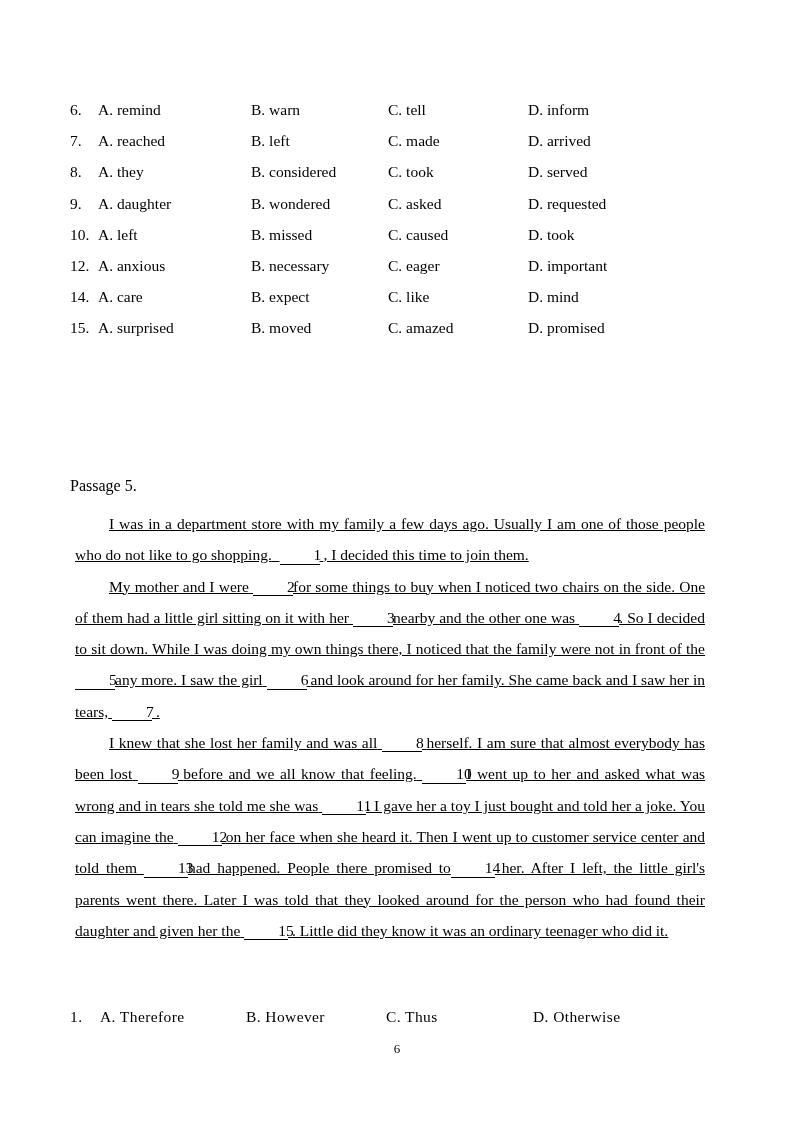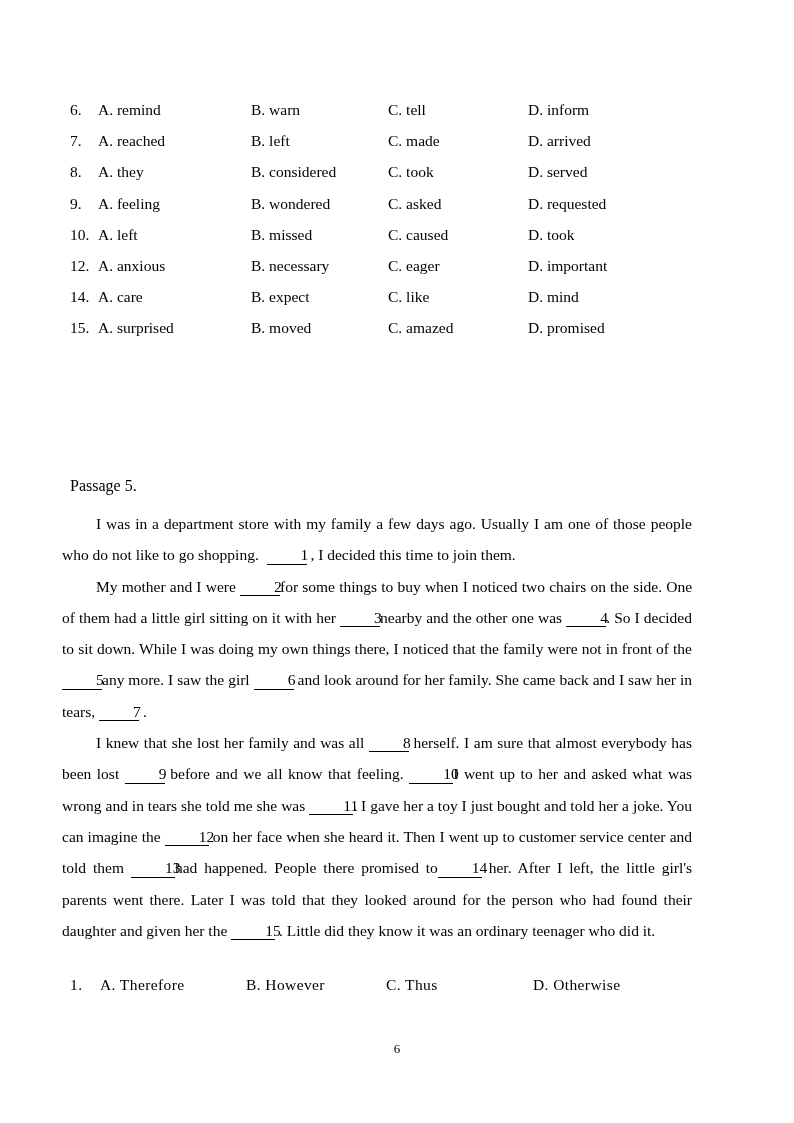--- a/index.html
+++ b/index.html
@@ -44,27 +44,28 @@
 
   
   .passage-title {
     position: absolute;
     left: 70px;
     top: 477px;
     font-size: 16px;
   }
   .passage-body {
     position: absolute;
-    left: 62px;
+    left: 75px;
     top: 508px;
     width: 630px;
     font-size: 15.5px;
     line-height: 31.3px;
     text-align: justify;
     text-justify: inter-word;
+    text-decoration: underline;
   }
   .passage-body p {
     margin: 0;
     text-indent: 34px;
   }
 
   
   .blank {
     display: inline-block;
     border-bottom: 1px solid #000;
@@ -84,21 +85,21 @@
     display: flex;
     align-items: baseline;
     font-size: 15.5px;
     white-space: nowrap;
     letter-spacing: 0.4px;
   }
   .q1-num { flex: 0 0 30px; }
   .q1-a { flex: 0 0 146px; }
   .q1-b { flex: 0 0 140px; }
   .q1-c { flex: 0 0 147px; }
-  .q1-d { flex: 0 0 auto; }
+  .q1-d { flex: 0 0 auto; margin-top: 32px; }
 
   
   .page-number {
     position: absolute;
     left: 0;
     top: 1041px;
     width: 794px;
     text-align: center;
     font-size: 13px;
   }
@@ -129,21 +130,21 @@
     <div class="opt-row">
       <span class="opt-num">8.</span>
       <span class="opt-a">A. they</span>
       <span class="opt-b">B. considered</span>
       <span class="opt-c">C. took</span>
       <span class="opt-d">D. served</span>
     </div>
 
     <div class="opt-row">
       <span class="opt-num">9.</span>
-      <span class="opt-a">A. feeling</span>
+      <span class="opt-a">A. daughter</span>
       <span class="opt-b">B. wondered</span>
       <span class="opt-c">C. asked</span>
       <span class="opt-d">D. requested</span>
     </div>
 
     <div class="opt-row">
       <span class="opt-num">10.</span>
       <span class="opt-a">A. left</span>
       <span class="opt-b">B. missed</span>
       <span class="opt-c">C. caused</span>

